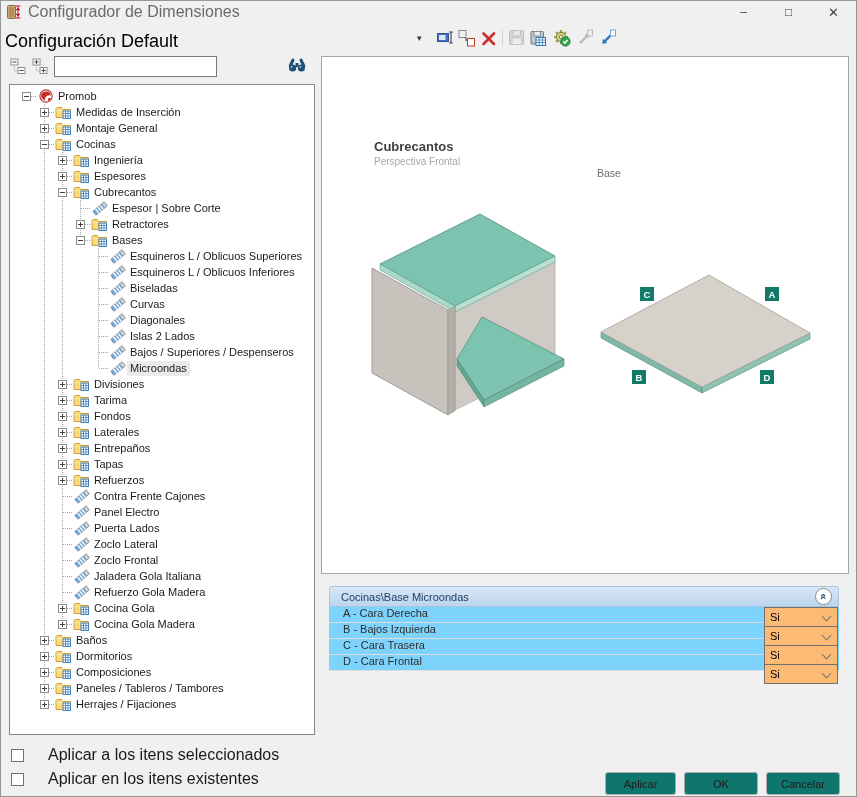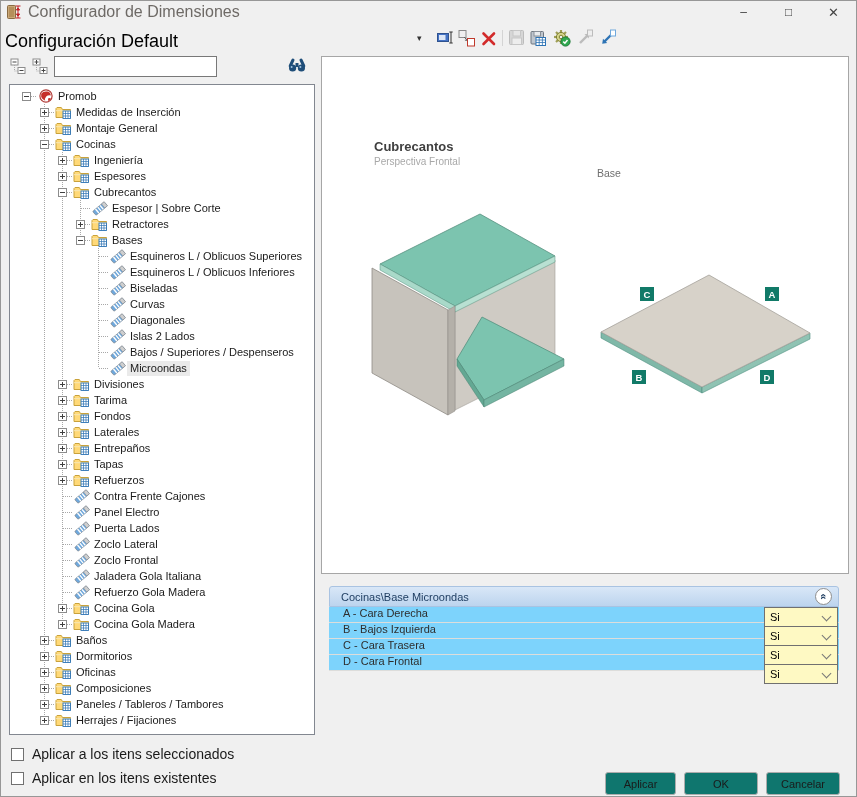--- a/index.html
+++ b/index.html
@@ -53,28 +53,28 @@
   
   .props{position:absolute;left:328px;top:585px;width:510px}
   .props-hd{height:21px;border:1px solid #A9C3E2;border-radius:3px 3px 0 0;
     background:linear-gradient(#D9E7F7,#BCD4EE);display:flex;align-items:center;box-sizing:border-box}
   .props-hd-text{font-size:11px;color:#1B3A5E;padding-left:11px}
   .collapse-btn{position:absolute;right:7px;top:2px;width:17px;height:17px;border-radius:50%;background:#fff;border:1px solid #8E8E8E;box-sizing:border-box;display:flex;align-items:center;justify-content:center}
   .collapse-btn span{display:inline-block;transform:rotate(90deg);font-size:11px;font-weight:bold;color:#1B3A5E;line-height:1}
   .prow{height:16px;background:#7dd3fc;border-bottom:1px solid #DDDDDB;display:flex;box-sizing:border-box}
   .prow-label{font-size:11px;color:#2E2E2E;padding-left:14px}
   .ddcol{position:absolute;left:435px;top:21px;width:74px}
-  .dd{height:20px;background:#fef9c3;border:1px solid #707070;box-sizing:border-box;position:relative;margin-top:-1px}
+  .dd{height:20px;background:#fdba74;border:1px solid #707070;box-sizing:border-box;position:relative;margin-top:-1px}
   .dd:first-child{margin-top:0}
   .dd-val{font-size:11px;color:#000;line-height:18px;padding-left:5px}
   .chev{position:absolute;right:7px;top:5px;width:6px;height:6px;border-right:1.4px solid #777;border-bottom:1.4px solid #777;transform:rotate(45deg)}
   
   .chkrow{position:absolute;left:10px;display:flex;align-items:center}
   .chkbox{width:13px;height:13px;background:#fff;border:1px solid #707070;box-sizing:border-box;flex:none}
-  .chklabel{font-size:14px;color:#1A1A1A;margin-left:8px}
+  .chklabel{font-size:16px;color:#1A1A1A;margin-left:24px}
   .btn{position:absolute;top:771px;height:23px;background:#0f766e;border:1px solid #ACACAC;border-radius:3px;font-size:11px;color:#1A1A1A;display:flex;align-items:center;justify-content:center;box-sizing:border-box}
   svg{display:block}
 </style>
 </head>
 <body>
 
 <div class="titlebar">
   <span class="app-ico">
     <svg width="16" height="16" viewBox="0 0 16 16">
       <rect x="1.5" y="1.5" width="8" height="13" rx="1" fill="#C9A878" stroke="#8A6B42"></rect>
@@ -820,36 +820,20 @@
         <span class="ebox plus"></span>
       </span>
       <span class="ticon">
         <svg width="17" height="14" viewBox="0 0 17 14">
           <path d="M1 3.5 L1 12.5 L15.5 12.5 L15.5 4.5 L7.5 4.5 L6.3 2.5 L2 2.5 Z" fill="#FFD978" stroke="#C9A23B"></path>
           <path d="M1 5.7 L15.5 5.7" stroke="#F7E7B5"></path>
           <rect x="8" y="6" width="7.5" height="7.5" fill="#fff" stroke="#2E74B5" stroke-width="0.9"></rect>
           <path d="M8 8.5 H15.5 M8 11 H15.5 M10.5 6 V13.5 M13 6 V13.5" stroke="#2E74B5" stroke-width="0.7"></path>
         </svg>
       </span>
-      <span class="tlabel">Oficinas</span>
-    </div>
-    <div class="trow">
-      <span class="tcell"></span>
-      <span class="tcell conn vtop vbot">
-        <i class="h"></i>
-        <span class="ebox plus"></span>
-      </span>
-      <span class="ticon">
-        <svg width="17" height="14" viewBox="0 0 17 14">
-          <path d="M1 3.5 L1 12.5 L15.5 12.5 L15.5 4.5 L7.5 4.5 L6.3 2.5 L2 2.5 Z" fill="#FFD978" stroke="#C9A23B"></path>
-          <path d="M1 5.7 L15.5 5.7" stroke="#F7E7B5"></path>
-          <rect x="8" y="6" width="7.5" height="7.5" fill="#fff" stroke="#2E74B5" stroke-width="0.9"></rect>
-          <path d="M8 8.5 H15.5 M8 11 H15.5 M10.5 6 V13.5 M13 6 V13.5" stroke="#2E74B5" stroke-width="0.7"></path>
-        </svg>
-      </span>
       <span class="tlabel">Composiciones</span>
     </div>
     <div class="trow">
       <span class="tcell"></span>
       <span class="tcell conn vtop vbot">
         <i class="h"></i>
         <span class="ebox plus"></span>
       </span>
       <span class="ticon">
         <svg width="17" height="14" viewBox="0 0 17 14">

